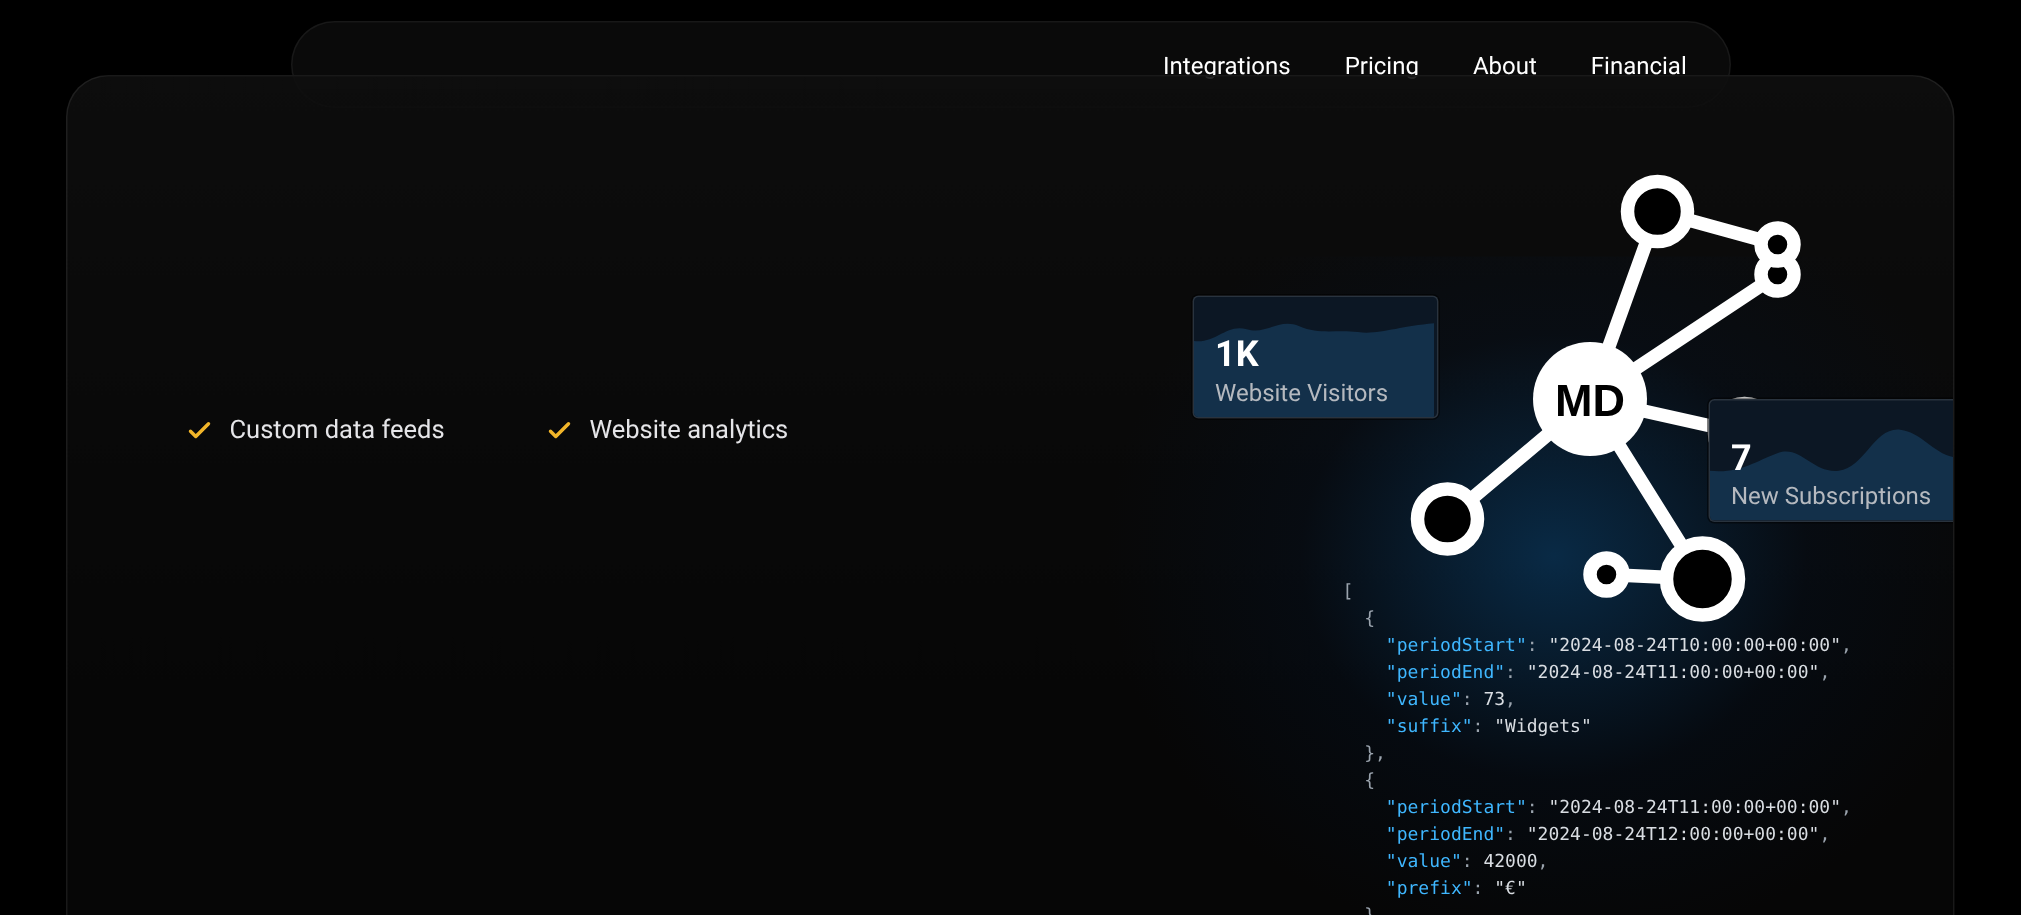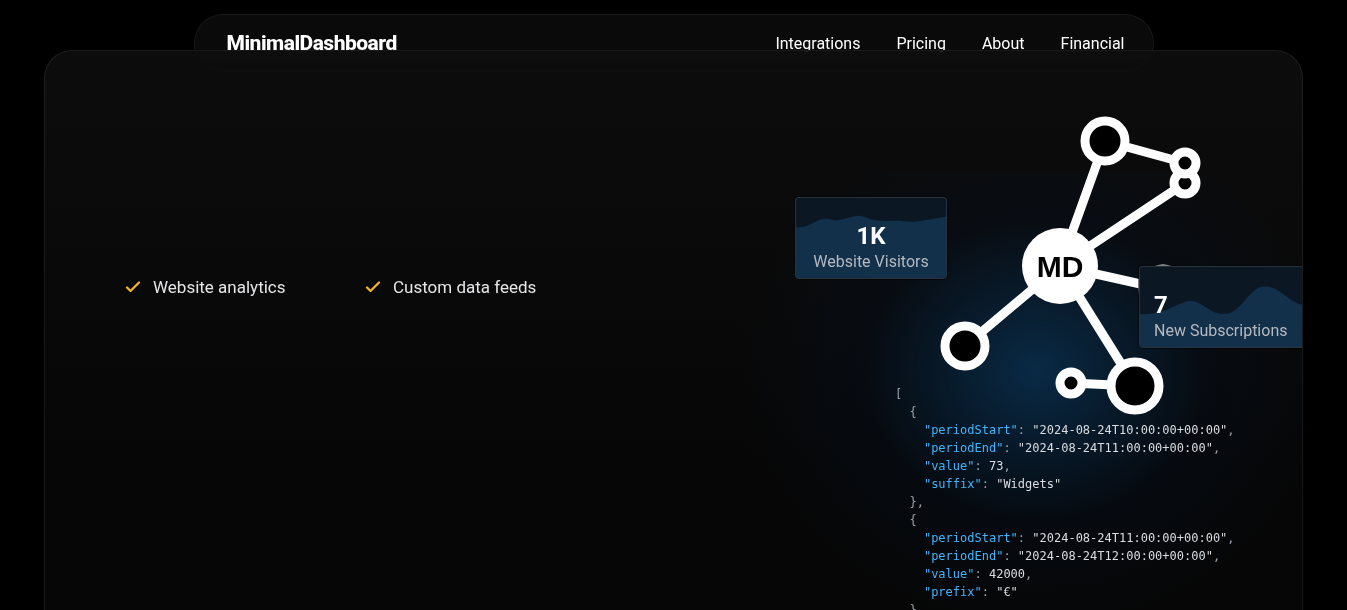--- a/index.html
+++ b/index.html
@@ -120,21 +120,21 @@
     position:absolute;
     background:#0c1724;
     border:1px solid rgba(255,255,255,0.12);
     border-radius:4px;
     overflow:hidden;
     box-shadow: 0 0 0 1px rgba(0,0,0,0.5);
   }
   .card .spark { position:absolute; top:0; left:0; right:0; height:100%; }
   .card .val  { position:relative; font-size:24px; font-weight:700; color:#fff; padding:24px 14px 2px; }
   .card .lbl  { position:relative; font-size:16px; color:#b5b9bf; padding:0 14px 12px; }
-  .card1 { top:146px; left:100px; width:152px; height:82px;text-align:center; }
+  .card1 { top:146px; left:100px; width:164px; height:82px; }
   .card2 { top:215px; left:444px; width:178px; height:82px; }
 
   
   .code {
     position:absolute;
     top:334px;
     left:200px;
     width:440px;
     font-family: ui-monospace, SFMono-Regular, Menlo, Consolas, monospace;
     font-size:12px;
@@ -151,49 +151,48 @@
   .net {
     position:absolute;
     top:60px; left:210px;
     width:310px; height:310px;
   }
 </style>
 </head>
 <body>
 
 <div class="nav-wrap">
-  <div class="logo">MinimalDashboard</div>
   <nav class="nav-links">
     <a>Integrations</a>
     <a>Pricing</a>
     <a>About</a>
     <a>Financial</a>
   </nav>
 </div>
 
 <div class="panel-frame">
 
   <div class="hero">
 
     <div class="features">
       <div class="feat">
         <span class="check">
           <svg viewBox="0 0 16 16" width="16" height="16">
               <path d="M2 8.5l3.5 3.5L14 3.5" stroke="#f0b429" stroke-width="2.3" fill="none" stroke-linecap="round" stroke-linejoin="round"></path>
             </svg>
         </span>
-        <span>Website analytics</span>
+        <span>Custom data feeds</span>
       </div>
       <div class="feat">
         <span class="check">
           <svg viewBox="0 0 16 16" width="16" height="16">
               <path d="M2 8.5l3.5 3.5L14 3.5" stroke="#f0b429" stroke-width="2.3" fill="none" stroke-linecap="round" stroke-linejoin="round"></path>
             </svg>
         </span>
-        <span>Custom data feeds</span>
+        <span>Website analytics</span>
       </div>
     </div>
   </div>
 
   <div class="art">
     <div class="glow"></div>
 
     <svg class="net" viewBox="0 0 310 310">
       <g stroke="#fff" stroke-width="9" fill="none" stroke-linecap="round">
         <line x1="155" y1="155" x2="60" y2="235"></line>

